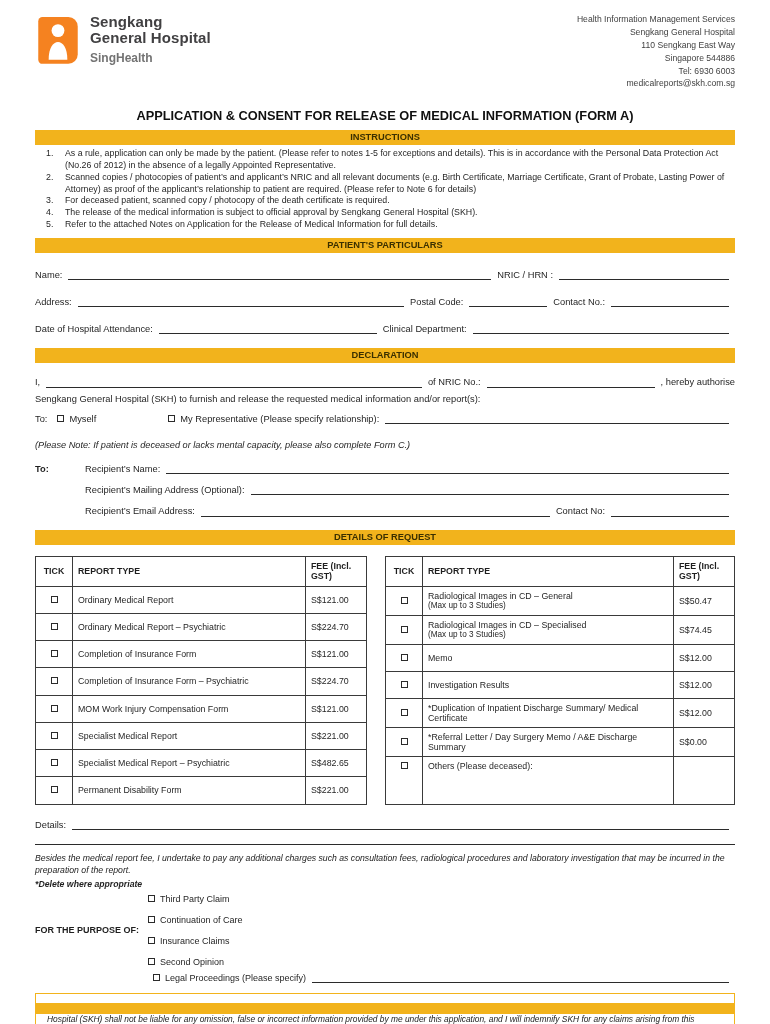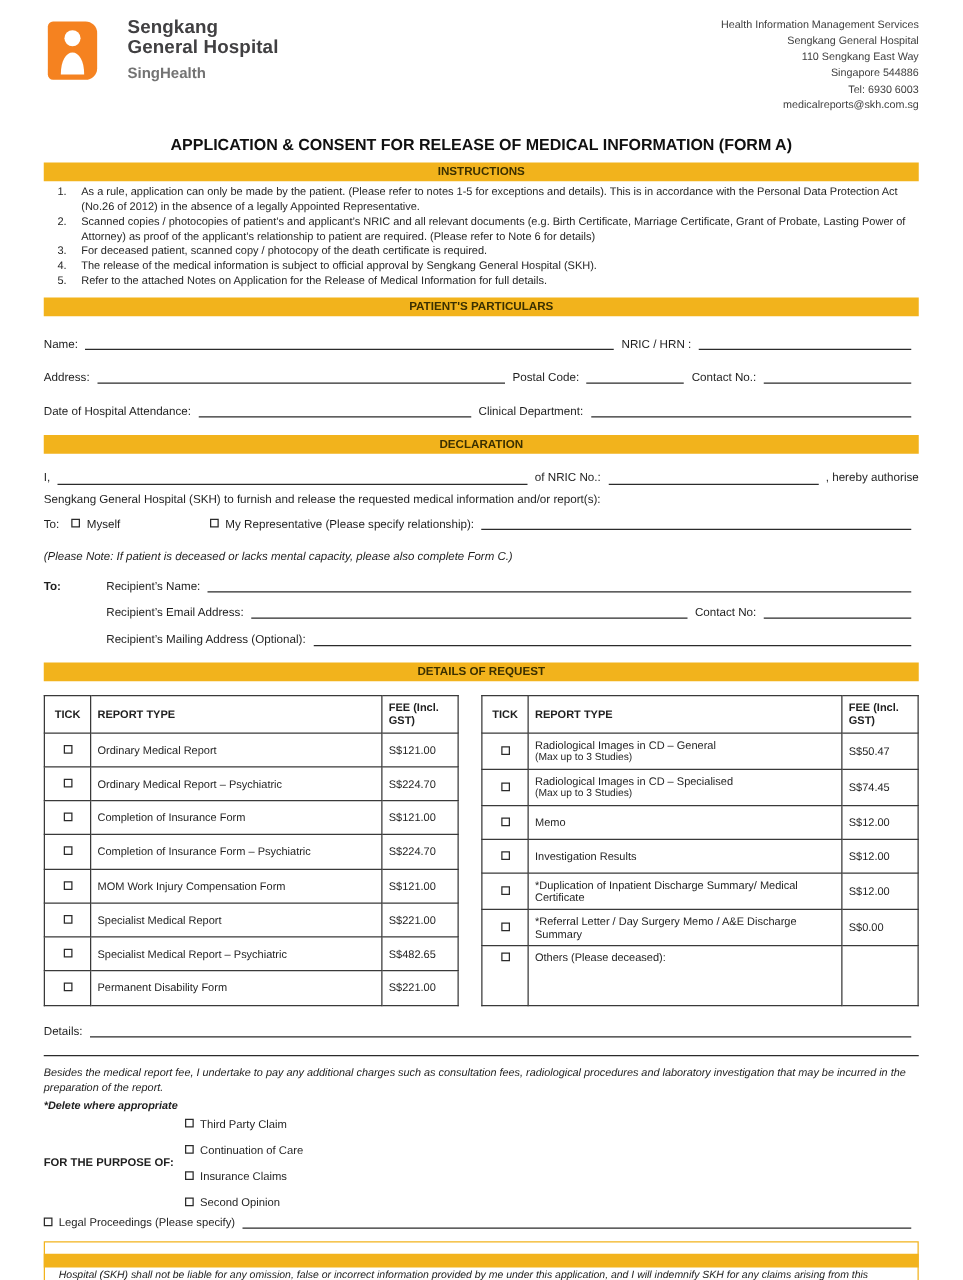--- a/index.html
+++ b/index.html
@@ -2,21 +2,21 @@
 <html style="--gold: #F2B31C; --logo-orange: #F58220;"><head>
 <meta charset="utf-8">
 <style>
   * { margin:0; padding:0; box-sizing:border-box; }
   html,body { background:#ffffff; }
   body { font-family:"Liberation Sans", sans-serif; color:#1f1f1f; }
   .page { width:770px; height:1024px; background:#fff; position:relative; padding:12px 35px 0 35px; overflow:hidden; }
 
   
   .hdr { display:flex; justify-content:space-between; align-items:flex-start; }
-  .logo-wrap { display:flex; gap:21px; align-items:flex-start; padding-top:2px; }
+  .logo-wrap { display:flex; gap:9px; align-items:flex-start; padding-top:2px; }
   .logo-icon svg { width:46px; height:54px; display:block; }
   .hosp { font-size:15px; font-weight:bold; color:#414042; line-height:1.08; letter-spacing:0.1px; }
   .brand { font-size:12px; font-weight:bold; color:#737373; margin-top:5px; }
   .contact { text-align:right; font-size:8.6px; color:#3f3f3f; line-height:1.5; padding-top:1px; }
 
   
   .title { text-align:center; font-size:12.8px; font-weight:bold; color:#101010; margin:18px 0 7px 0; }
   .bar { background:var(--gold,#F2B31C); color:#3b3000; text-align:center; font-weight:bold; font-size:9.3px; height:15px; line-height:15px; margin:3px 0; }
 
   
@@ -52,21 +52,21 @@
 
   .details-row { display:flex; align-items:flex-start; font-size:9.3px; margin-top:15px; }
   .full-ul { border-bottom:1px solid #2b2b2b; height:12px; margin-top:3px; }
 
   .fine { font-size:8.7px; font-style:italic; line-height:1.38; margin-top:7px; color:#222; }
   .delnote { font-size:8.7px; font-style:italic; font-weight:bold; margin-top:3px; }
 
   .purpose { margin-top:5px; font-size:9px; }
   .prow { display:flex; align-items:center; margin-top:5px; }
   .prow .opts { display:flex; gap:11px; margin-left:9px;flex-direction:column; }
-  .pindent { display:flex; align-items:flex-end; margin-top:6px; }
+  .pindent { margin-left:118px; display:flex; align-items:flex-end; margin-top:6px; }
   .pindent .opt { align-items:center; }
 
   
   .consent-box { border:1.5px solid var(--gold,#F2B31C); margin-top:10px; padding:7px 11px 12px 11px; }
   .consent-text { font-size:8.4px; font-style:italic; line-height:1.45; color:#222; }
   .sigrow { display:flex; justify-content:space-between; margin-top:30px; padding:0 40px; }
   .sig { text-align:center; }
   .sigline { border-bottom:1px solid #2b2b2b; height:10px; margin-bottom:4px; }
   .w140 { width:140px; } .w160 { width:160px; }
 
@@ -171,28 +171,28 @@
     </span>
     <span class="ul grow"></span>
   </div>
   <div class="it" style="font-size:9.2px; margin-top:16px">(Please Note: If patient is deceased or lacks mental capacity, please also complete Form C.)</div>
   <div class="fline" style="margin-top:14px">
     <span class="lbl b" style="width:50px">To:</span>
     <span class="lbl">Recipient’s Name:</span>
     <span class="ul grow"></span>
   </div>
   <div class="fline" style="margin-top:11px; margin-left:50px">
+    <span class="lbl">Recipient’s Mailing Address (Optional):</span>
+    <span class="ul grow"></span>
+  </div>
+  <div class="fline" style="margin-top:11px; margin-left:50px">
     <span class="lbl">Recipient’s Email Address:</span>
     <span class="ul grow"></span>
     <span class="lbl">Contact No:</span>
     <span class="ul" style="width:118px"></span>
-  </div>
-  <div class="fline" style="margin-top:11px; margin-left:50px">
-    <span class="lbl">Recipient’s Mailing Address (Optional):</span>
-    <span class="ul grow"></span>
   </div>
 
   <div class="bar" style="margin-top:13px">DETAILS OF REQUEST</div>
   <div class="tables">
 
     <table class="t-left">
       <thead>
         <tr>
           <th class="tick-col">TICK</th>
           <th>REPORT TYPE</th>

